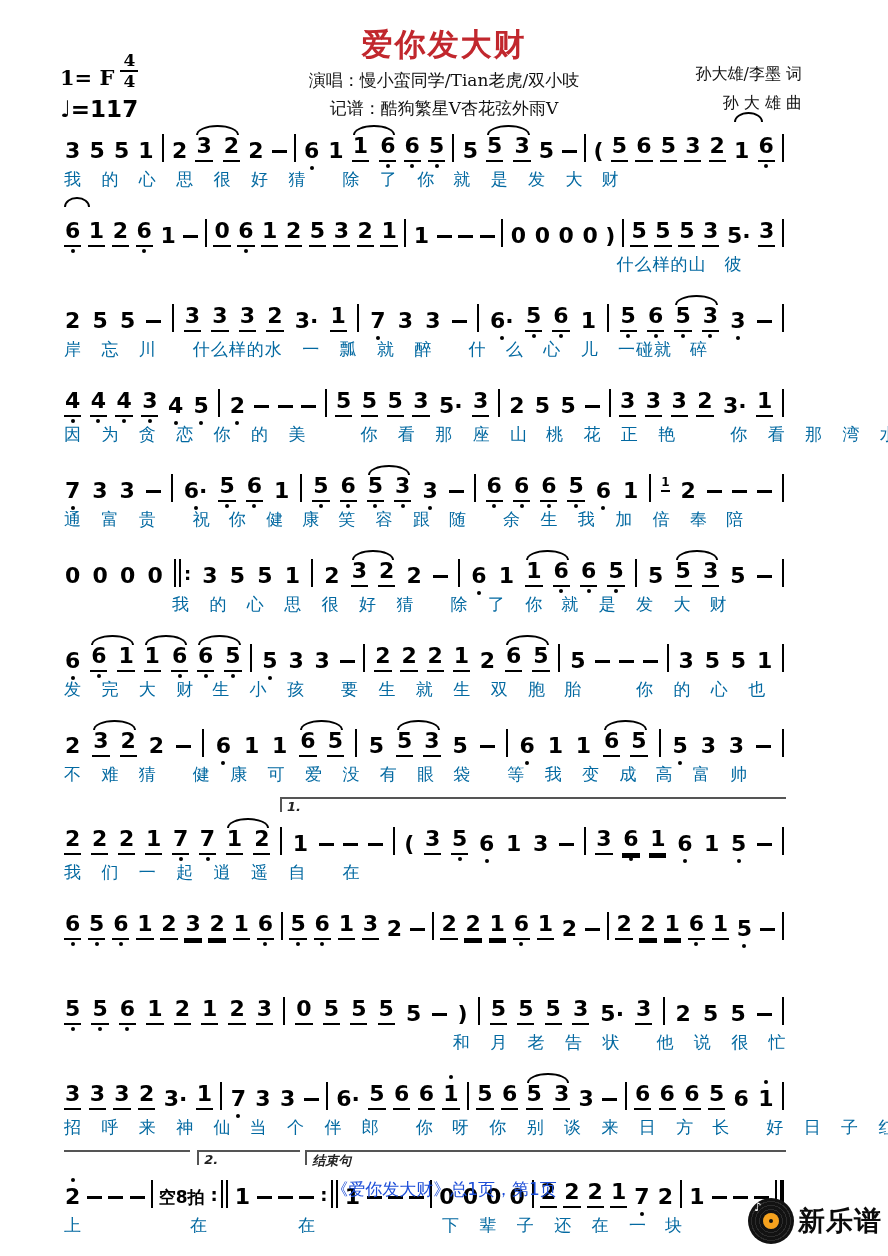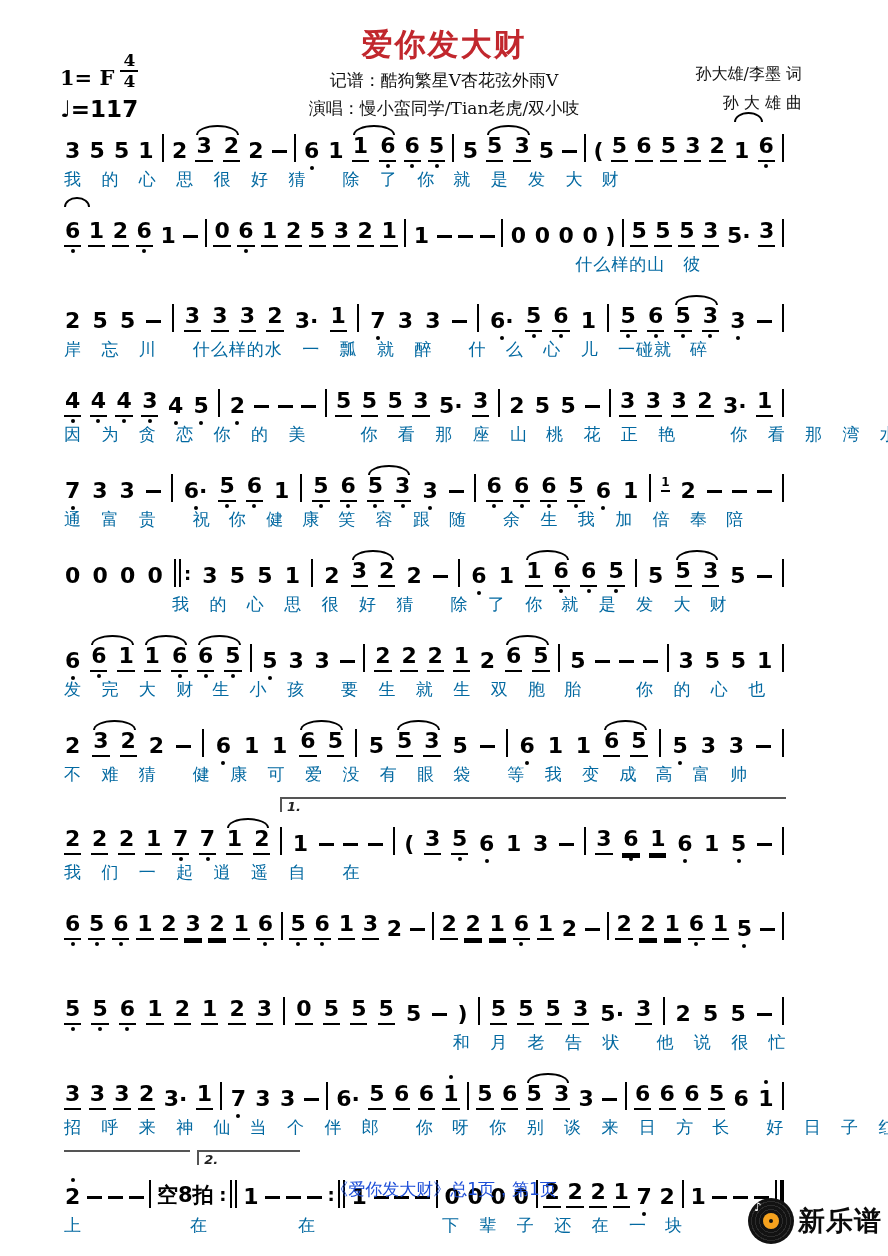--- a/index.html
+++ b/index.html
@@ -33,21 +33,21 @@
   .paren{font-size:22px;font-weight:bold;line-height:1;}
   .colon{font-size:18px;font-weight:bold;line-height:1;margin-bottom:4px;}
   .dash{width:15px;height:3px;background:#000;margin-bottom:9px;}
   .barline{width:2px;height:28px;background:#000;}
   .barline.thick{width:4px;}
   .bargrp{display:flex;gap:3px;align-items:flex-end;}
   .tie{display:flex;gap:10px;align-items:flex-end;position:relative;}
   .tie::before{content:"";position:absolute;top:-10px;left:1px;right:1px;height:8px;
       border:2px solid #000;border-bottom:none;border-radius:50% 50% 0 0/100% 100% 0 0;}
   .grace{font-size:12px;font-weight:bold;margin-bottom:10px;border-bottom:2px solid #000;padding-bottom:1px;}
-  .text-tok{font-size:21px;font-weight:bold;line-height:1;margin-bottom:2px;}
+  .text-tok{font-size:17px;font-weight:bold;line-height:1;margin-bottom:2px;}
   .lyrics-row{height:24px;margin-top:6px;font-size:17px;color:#0369a1;
               white-space:pre;word-spacing:13px;letter-spacing:1px;}
   
   .overlay{position:absolute;top:-20px;height:13px;}
   .overlay.volta{border-top:2px solid #555;border-left:2px solid #555;}
   .overlay.bracket{border-top:2px solid #555;}
   .overlay.tie-arc{border:2px solid #000;border-bottom:none;height:8px;
       border-radius:50% 50% 0 0/100% 100% 0 0;top:-12px;}
   .overlay .vlabel{font-size:13px;font-style:italic;font-weight:bold;color:#222;
       position:absolute;top:0px;left:5px;white-space:nowrap;}
@@ -75,22 +75,22 @@
     <span>1= F</span>
     <span class="meter">
       <span class="mnum">4</span>
       <span class="mden">4</span>
     </span>
   </div>
 
   <div class="tempo">♩=117</div>
 
   <div class="credits-center">
+    <div>演唱：慢小蛮同学/Tian老虎/双小吱</div>
     <div>记谱：酷狗繁星V杏花弦外雨V</div>
-    <div>演唱：慢小蛮同学/Tian老虎/双小吱</div>
   </div>
 
   <div class="credits-right">
     <div>孙大雄/李墨 词</div>
     <div>孙  大  雄 曲</div>
   </div>
 
   <div id="score">
       <div class="line-block">
         <div class="overlay tie-arc" style="left: 93%; width: 3.5%;"></div>
@@ -168,21 +168,21 @@
           <span class="paren">)</span>
           <div class="barline"></div>
           <span class="note u1">5</span>
           <span class="note u1">5</span>
           <span class="note u1">5</span>
           <span class="note u1">3</span>
           <span class="note">5·</span>
           <span class="note u1">3</span>
           <div class="barline"></div>
         </div>
-        <div class="lyrics-row" style="padding-left: 71%;">什么样的山　彼</div>
+        <div class="lyrics-row" style="padding-left: 71%; text-align: center;">什么样的山　彼</div>
       </div>
       <div class="line-block">
         <div class="notes-row">
           <span class="note">2</span>
           <span class="note">5</span>
           <span class="note">5</span>
           <div class="dash"></div>
           <div class="barline"></div>
           <span class="note u1">3</span>
           <span class="note u1">3</span>
@@ -565,20 +565,23 @@
           <span class="note hi">1</span>
           <div class="barline"></div>
         </div>
         <div class="lyrics-row" style="padding-left: 0%;">招 呼 来 神 仙　当 个 伴 郎　　你　呀 你 别 谈 来 日 方　长　　好 日 子 红 包 奉</div>
       </div>
       <div class="line-block extra-top">
         <div class="overlay bracket" style="left: 0%; width: 17.5%;"></div>
         <div class="overlay volta" style="left: 18.5%; width: 14%;">
           <span class="vlabel">2.</span>
         </div>
+        <div class="overlay volta" style="left: 33.5%; width: 66.5%;">
+          <span class="vlabel">结束句</span>
+        </div>
         <div class="notes-row">
           <span class="note hi">2</span>
           <div class="dash"></div>
           <div class="dash"></div>
           <div class="dash"></div>
           <div class="barline"></div>
           <span class="text-tok">空8拍</span>
           <span class="bargrp">
             <span class="colon">:</span>
             <div class="barline"></div>

